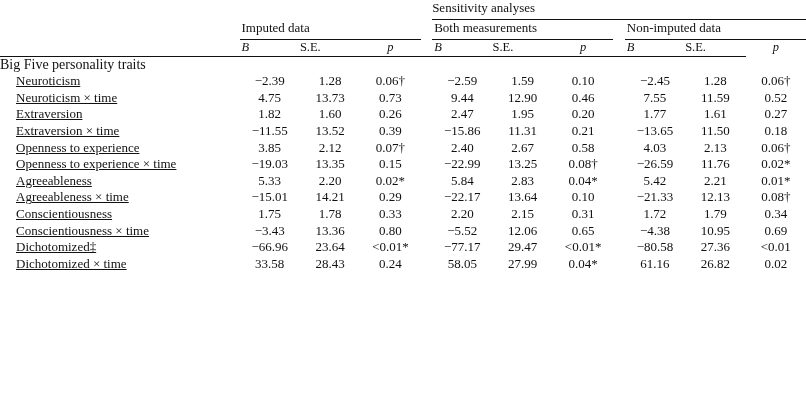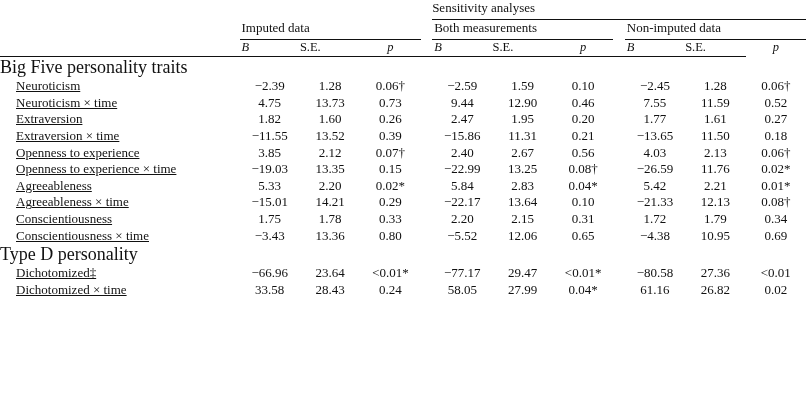--- a/index.html
+++ b/index.html
@@ -63,21 +63,21 @@
     padding-top: 3px;
     padding-bottom: 5px;
   }
   .hdr-b { font-style: italic; text-align: left; padding-left: 2px !important; }
   .hdr-se { text-align: left; font-variant: small-caps; font-size: 10.5px; }
   .hdr-p { font-style: italic; text-align: center; }
 
   .section-row td {
     padding-top: 4px;
     padding-bottom: 1px;
-    font-size: 18px;
+    font-size: 14px;
   }
   .section-label { text-align: left; }
 
   .data-row td {
     padding-top: 1.5px;
     padding-bottom: 1.5px;
     font-size: 13px;
     line-height: 1.28;
   }
   .indent { padding-left: 16px !important; text-decoration: underline; }
@@ -237,21 +237,21 @@
       </tr>
 
       <tr class="data-row">
         <td class="lbl indent">Openness to experience</td>
         <td class="num bold">3.85</td>
         <td class="num">2.12</td>
         <td class="num">0.07†</td>
         <td></td>
         <td class="num bold">2.40</td>
         <td class="num">2.67</td>
-        <td class="num">0.56</td>
+        <td class="num">0.58</td>
         <td></td>
         <td class="num bold">4.03</td>
         <td class="num">2.13</td>
         <td class="num">0.06†</td>
       </tr>
 
       <tr class="data-row">
         <td class="lbl indent">Openness to experience × time</td>
         <td class="num">−19.03</td>
         <td class="num">13.35</td>
@@ -319,23 +319,20 @@
         <td></td>
         <td class="num">−5.52</td>
         <td class="num">12.06</td>
         <td class="num">0.65</td>
         <td></td>
         <td class="num">−4.38</td>
         <td class="num">10.95</td>
         <td class="num">0.69</td>
       </tr>
 
-      <tr class="section-row">
-        <td class="section-label" colspan="11">Type D personality</td>
-      </tr>
 
       <tr class="data-row">
         <td class="lbl indent">Dichotomized‡</td>
         <td class="num bold">−66.96</td>
         <td class="num">23.64</td>
         <td class="num">&lt;0.01*</td>
         <td></td>
         <td class="num bold">−77.17</td>
         <td class="num">29.47</td>
         <td class="num">&lt;0.01*</td>

